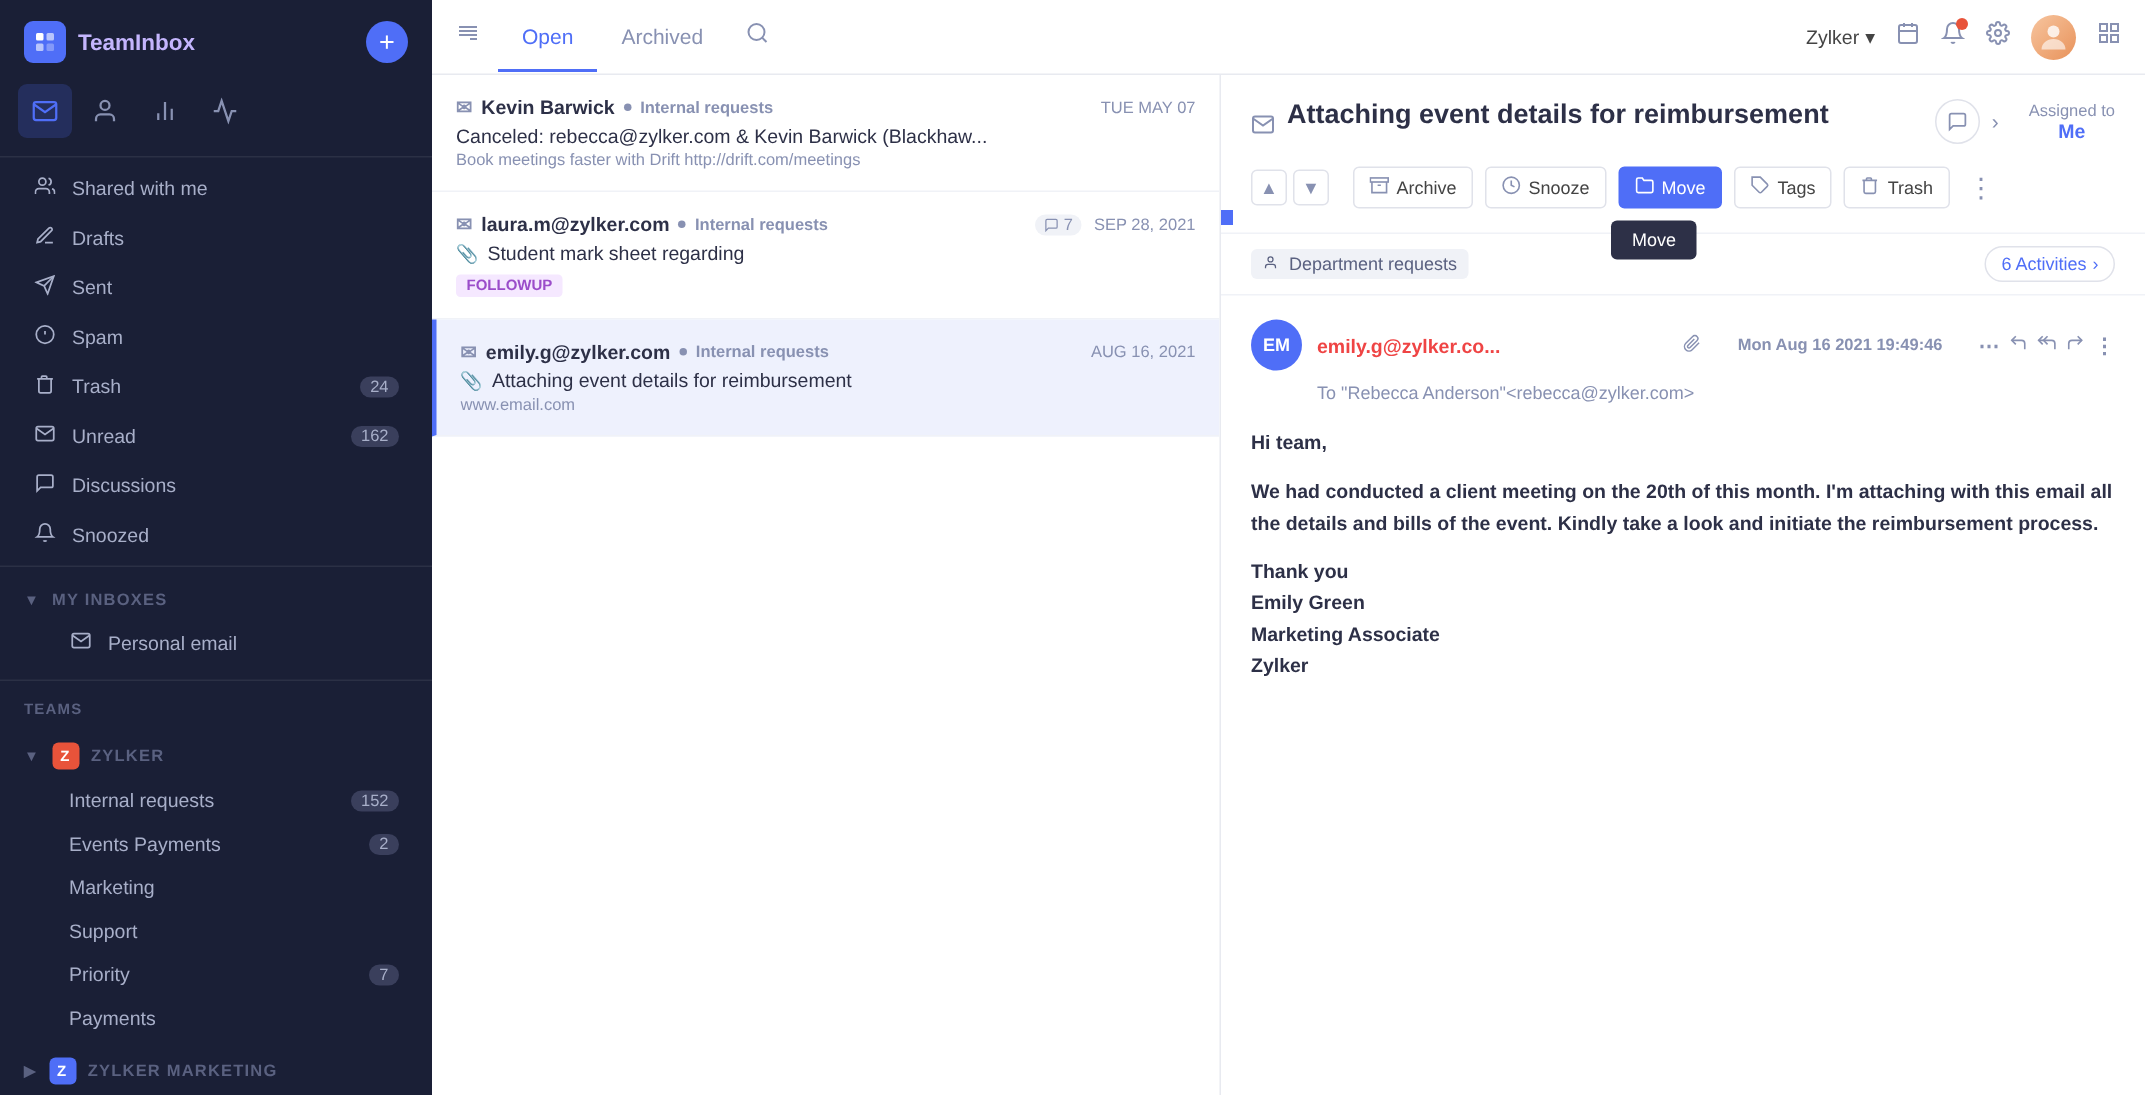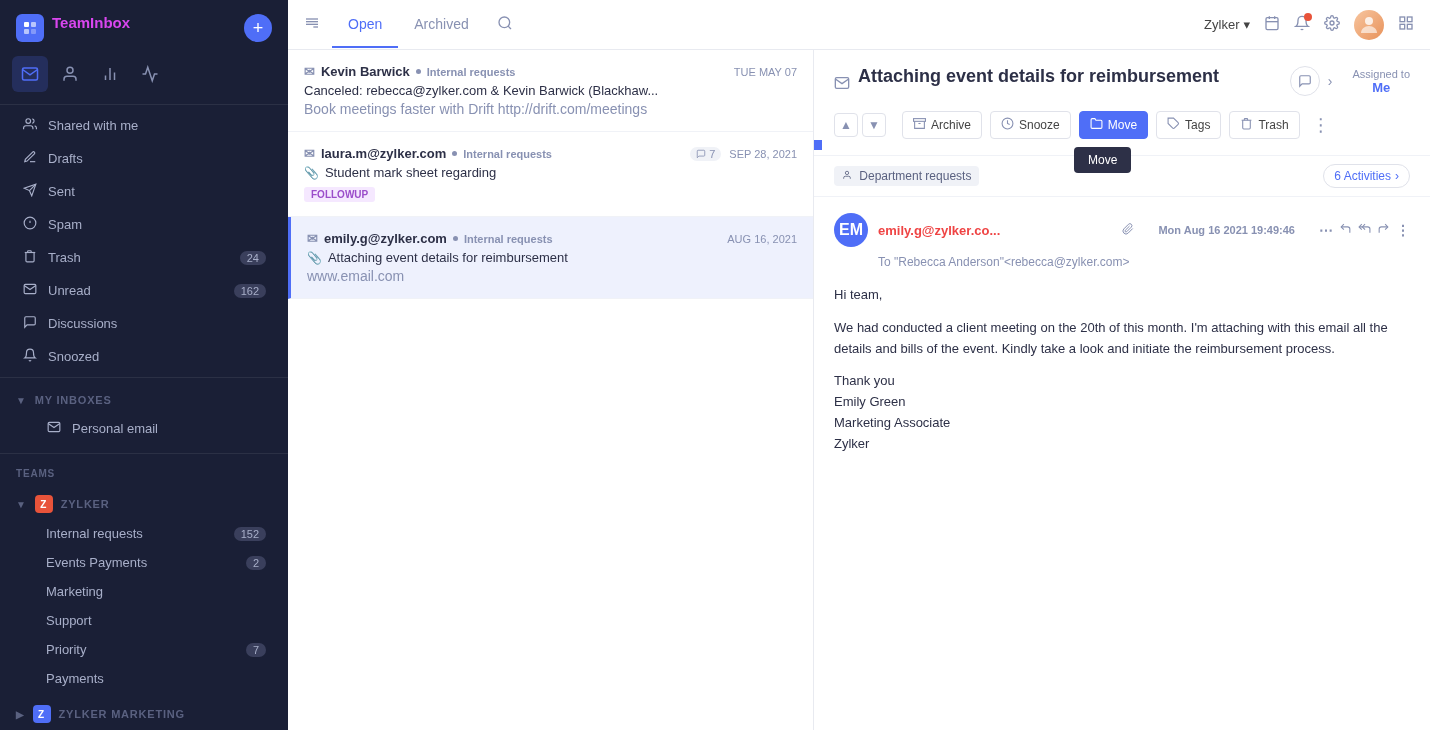--- a/index.html
+++ b/index.html
@@ -18,24 +18,25 @@
     }
     .sidebar-header {
       display: flex;
       align-items: center;
       justify-content: space-between;
       padding: 14px 16px;
       color: white;
     }
     .sidebar-logo {
       display: flex;
+      align-items: center;
       gap: 8px;
       font-weight: 700;
       font-size: 15px;
-      color: #d946ef;
+      color: #c4b5fd;
     }
     .logo-icon {
       width: 28px; height: 28px;
       background: #4f6ef7;
       border-radius: 6px;
       display: flex; align-items: center; justify-content: center;
       color: white; font-size: 12px; font-weight: bold;
     }
     .compose-btn {
       width: 28px; height: 28px;
@@ -208,21 +209,21 @@
       margin-bottom: 4px;
     }
     .email-sender {
       display: flex; align-items: center; gap: 6px;
       font-weight: 600; color: #2d3047; font-size: 13px;
     }
     .email-sender-icon { color: #8891b2; font-size: 13px; }
     .email-tag { font-size: 11px; color: #8891b2; }
     .email-date { font-size: 11px; color: #8891b2; }
     .email-subject { font-size: 13px; color: #2d3047; font-weight: 500; margin-bottom: 3px; display: flex; align-items: center; gap: 6px; }
-    .email-preview { font-size: 14px; color: #8891b2; white-space: nowrap; overflow: hidden; text-overflow: ellipsis; }
+    .email-preview { font-size: 11px; color: #8891b2; white-space: nowrap; overflow: hidden; text-overflow: ellipsis; }
     .email-badge {
       background: #f5e8ff;
       color: #9b4dca;
       font-size: 10px;
       font-weight: 700;
       padding: 2px 7px;
       border-radius: 3px;
       text-transform: uppercase;
       display: inline-block;
       margin-top: 4px;
@@ -319,35 +320,36 @@
       display: flex;
       align-items: center;
       gap: 10px;
       margin-bottom: 8px;
     }
     .sender-avatar {
       width: 34px; height: 34px;
       border-radius: 50%;
       background: #4f6ef7;
       color: white;
-      font-size: 16px;
+      font-size: 12px;
       font-weight: bold;
       display: flex; align-items: center; justify-content: center;
     }
     .sender-info { flex: 1; }
     .sender-name { font-weight: 700; color: #ef4444; font-size: 13px; }
     .email-meta-right { display: flex; align-items: center; gap: 24px; font-size: 11px; color: #8891b2; font-weight: bold; }
     .email-action-icons { display: flex; gap: 6px; }
     .email-action-icon { color: #8891b2; cursor: pointer; font-size: 14px; }
     .email-to { font-size: 12px; color: #8891b2; margin-bottom: 16px; padding-left: 44px; }
     .email-body-text {
       font-size: 13px;
       color: #2d3047;
       line-height: 1.6;
       padding-left: 0;
+      font-weight: bold;
     }
     .email-body-text p { margin-bottom: 12px; }
 
     .nav-arrows {
       display: flex;
       align-items: center;
       gap: 4px;
       margin-right: 8px;
     }
     .nav-arrow {

